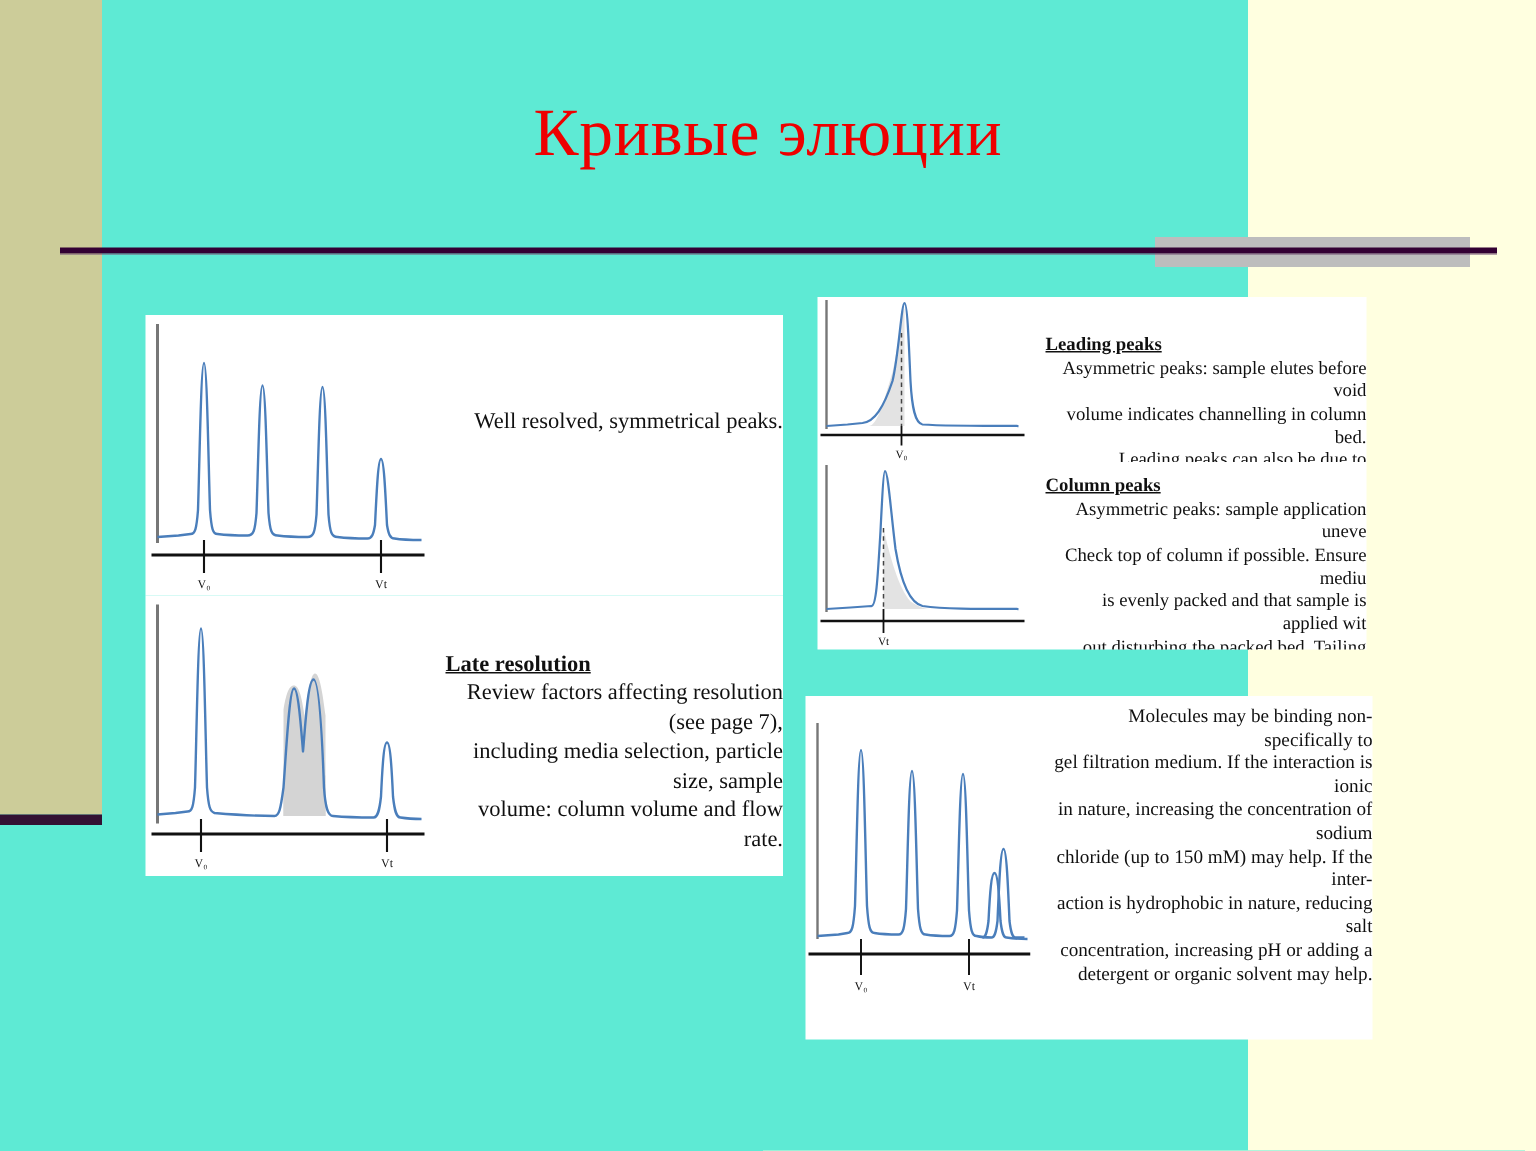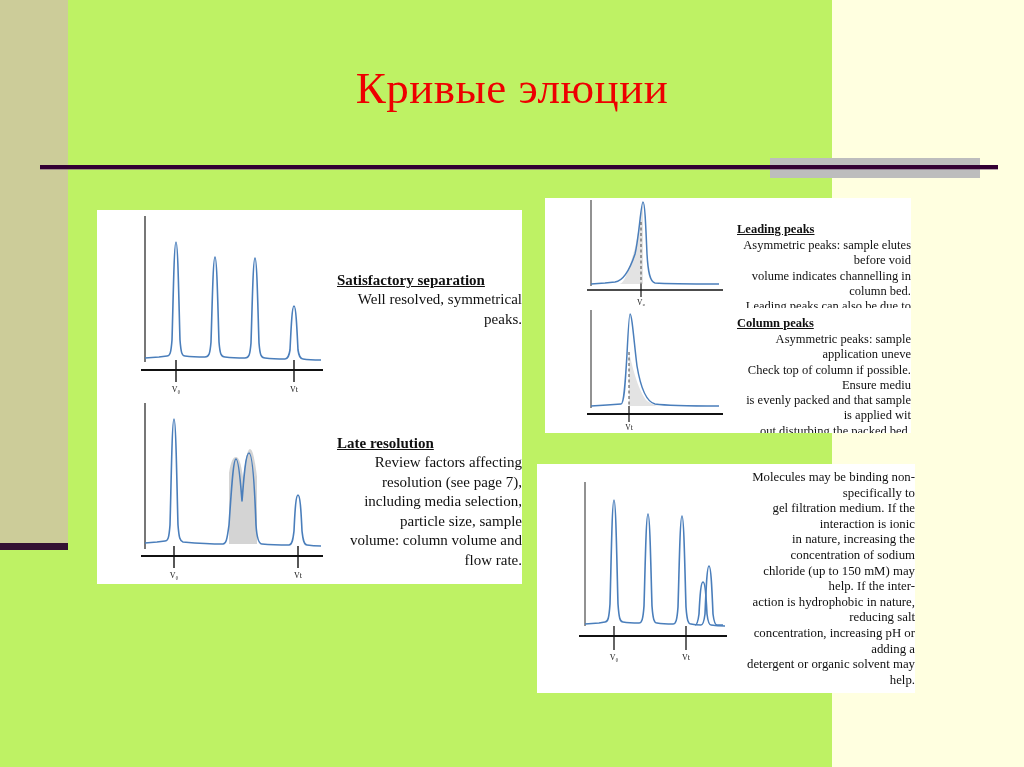--- a/index.html
+++ b/index.html
@@ -15,21 +15,21 @@
     overflow: hidden;
     position: relative;
   }
 
   
   #slide {
     position: absolute;
     left: 0; top: 0;
     width: 832px;
     height: 767px;
-    background: #bef264;
+    background: #5eead4;
   }
 
   .side-band {
     position: absolute;
     left: 0;
     top: 0;
     width: 68px;
     height: 543px;
     background: #CCCC99;
   }
@@ -100,21 +100,20 @@
     position: relative;
     width: 100%;
     height: 100%;
     display: flex;
     align-items: flex-start;
   }
 
   .fig {
     position: relative;
     flex: none;
-    margin-left: 40px;
   }
   .fig svg { display: block; }
 
   .cap {
     flex: 1 1 auto;
     padding-top: 4px;
     color: #101010;
     font-family: "Liberation Serif", serif;
   }
   .cap-title {
@@ -188,21 +187,20 @@
                    C162,146 163,149 166,149
                    C172,150 178,150 184,150" stroke="#4A7EBB" stroke-width="1.6" fill="none" stroke-linejoin="round"></path>
           <line x1="4" y1="160" x2="186" y2="160" stroke="#111" stroke-width="2"></line>
           <line x1="39" y1="150" x2="39" y2="172" stroke="#111" stroke-width="1.4"></line>
           <line x1="157" y1="150" x2="157" y2="172" stroke="#111" stroke-width="1.4"></line>
           <text x="39" y="182" font-family="Liberation Serif, serif" font-size="8" fill="#111" text-anchor="middle">V₀</text>
           <text x="157" y="182" font-family="Liberation Serif, serif" font-size="8" fill="#111" text-anchor="middle">Vt</text>
         </svg>
       </div>
       <div class="cap">
-        <div class="cap-title">Satisfactory separation</div>
         <div class="cap-body">Well resolved, symmetrical peaks.</div>
       </div>
     </div>
   </div>
 
   <div class="panel" id="panel-resolution">
     <div class="panel-inner">
       <div class="fig">
         <svg width="190" height="187" viewBox="0 0 190 187" aria-hidden="true">
           <line x1="8" y1="6" x2="8" y2="152" stroke="#777" stroke-width="2"></line>

